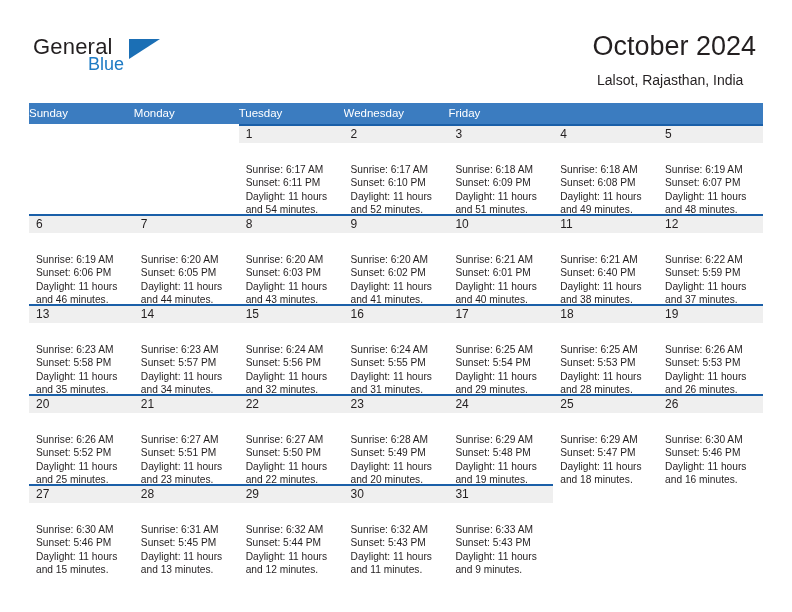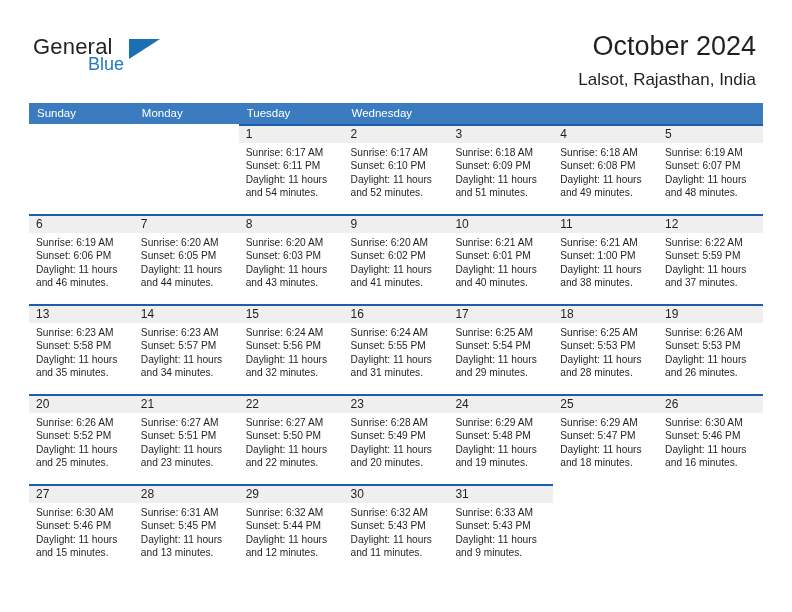--- a/index.html
+++ b/index.html
@@ -71,43 +71,43 @@
   .cal-title {
     font-size: 27px;
     font-weight: normal;
     color: #231f20;
     line-height: 32px;
     white-space: nowrap;
     margin-left: 8px;
   }
   .cal-subtitle {
     margin-top: 9px;
-    font-size: 17px;
+    font-size: 14px;
     color: #231f20;
     line-height: 18px;
     white-space: nowrap;
+    text-align: center;
   }
 
   
   .calendar {
     position: absolute;
     left: 29px;
     top: 103px;
     width: 734px;
   }
   .weekdays {
     display: flex;
     width: 734px;
     height: 21px;
     background: #3b7cc0;
   }
   .weekday {
     width: 104.857px;
     box-sizing: border-box;
-    padding-left: 8px;
     color: #ffffff;
     font-size: 11.5px;
     line-height: 21px;
     white-space: nowrap;
     overflow: hidden;
   }
 
   .week {
     position: relative;
     display: flex;
@@ -130,21 +130,21 @@
     background: #efefef;
     padding-left: 7px;
     font-size: 12px;
     line-height: 17px;
     color: #231f20;
     box-sizing: border-box;
   }
   .day.empty .day-num { background: transparent; }
 
   .day-info {
-    padding: 3px 5px 0 7px;
+    padding: 20px 5px 0 7px;
     font-size: 10.2px;
     line-height: 13.3px;
     color: #231f20;
   }
   .day-info div { white-space: nowrap; }
 </style>
 </head>
 <body>
 
 <div class="page">
@@ -164,20 +164,21 @@
 
   </div>
 
   <div class="calendar">
 
     <div class="weekdays">
       <div class="weekday">Sunday</div>
       <div class="weekday">Monday</div>
       <div class="weekday">Tuesday</div>
       <div class="weekday">Wednesday</div>
+      <div class="weekday">Friday</div>
     </div>
 
     <div class="week">
       <div class="day empty">
         <div class="day-sep blank"></div>
         <div class="day-num"></div>
         <div class="day-info">
           <div></div>
           <div></div>
           <div></div>
@@ -295,21 +296,21 @@
           <div>Sunset: 6:01 PM</div>
           <div>Daylight: 11 hours</div>
           <div>and 40 minutes.</div>
         </div>
       </div>
       <div class="day">
         <div class="day-sep"></div>
         <div class="day-num">11</div>
         <div class="day-info">
           <div>Sunrise: 6:21 AM</div>
-          <div>Sunset: 1:00 PM</div>
+          <div>Sunset: 6:40 PM</div>
           <div>Daylight: 11 hours</div>
           <div>and 38 minutes.</div>
         </div>
       </div>
       <div class="day">
         <div class="day-sep"></div>
         <div class="day-num">12</div>
         <div class="day-info">
           <div>Sunrise: 6:22 AM</div>
           <div>Sunset: 5:59 PM</div>

